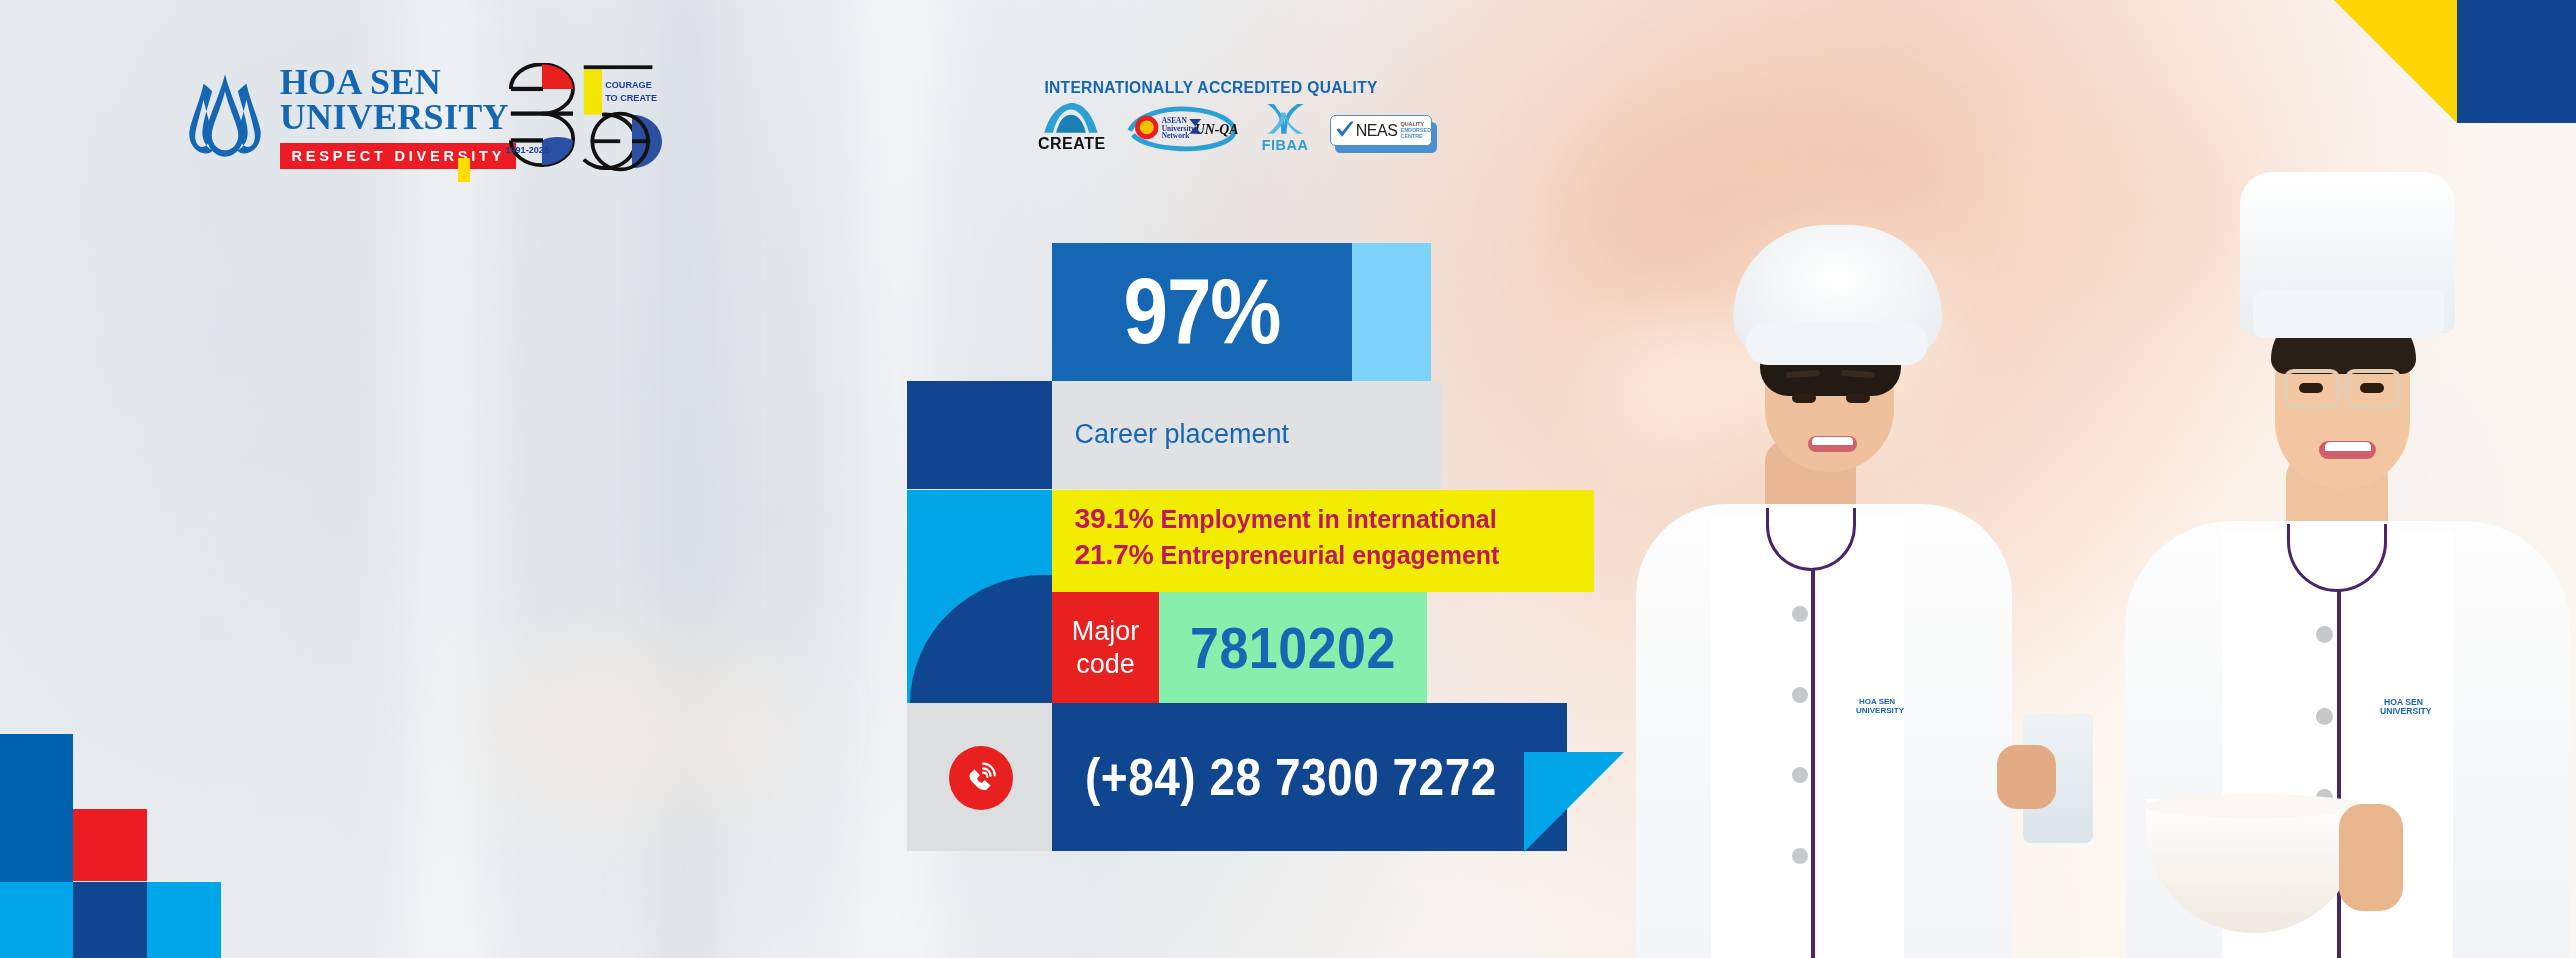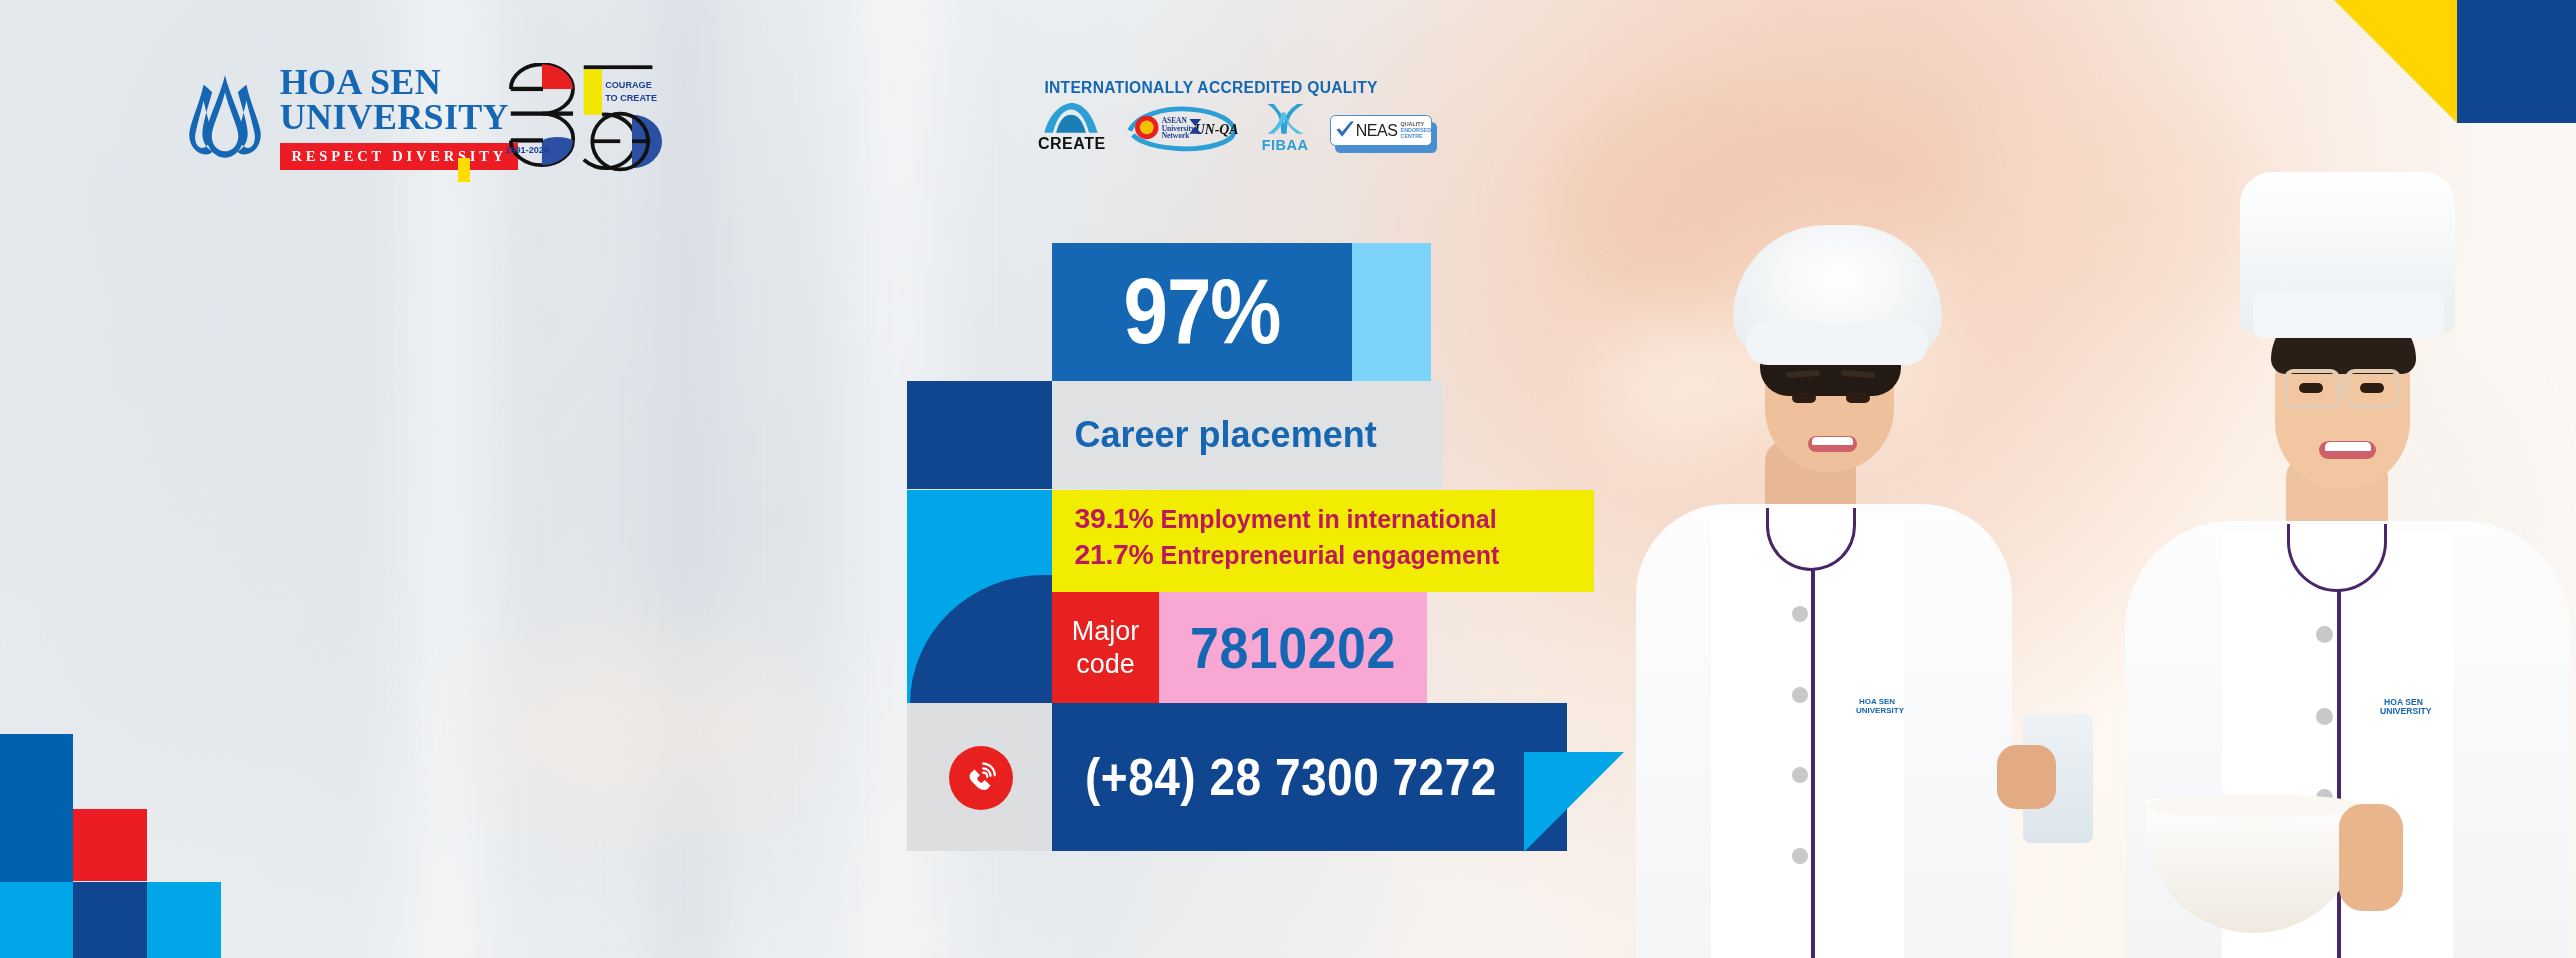--- a/index.html
+++ b/index.html
@@ -49,21 +49,21 @@
   .hsu-text{ display:flex; flex-direction:column; }
   .hsu-name{
     font-family:"Liberation Serif", serif;
     font-weight:700; color:#1566b3;
     font-size:36px; line-height:0.98; letter-spacing:0.3px;
     white-space:nowrap;
   }
   .hsu-tag{
     margin-top:7.5px; background:#ed1c24; color:#fff;
     font-size:14.5px; font-weight:700; letter-spacing:3.8px;
-    padding:4.8px 10.7px 5.4px 11.8px; text-align:center; white-space:nowrap;font-family:Liberation Serif, serif;
+    padding:4.8px 10.7px 5.4px 11.8px; text-align:center; white-space:nowrap;
   }
   .yellow-dot{ position:absolute; left:458px; top:158px; width:11.8px; height:23.6px; background:#ffdd00; }
 
   
   .anniv{ position:absolute; left:499px; top:63px; width:177px; height:113px; }
 
   
   .accred{ position:absolute; left:1038px; top:79px; }
   .accred-title{
     color:#1566b3; font-size:15.6px; font-weight:700; letter-spacing:0.3px;
@@ -102,39 +102,39 @@
     position:absolute; left:2.7px; top:332px; width:142px; height:129px;
     background:#10458f; border-top-left-radius:134px 129px;
   }
   .gray-left{ position:absolute; left:0; top:460px; width:145px; height:148px; background:#dcdedf; }
 
   .gray-career{
     position:absolute; left:145px; top:138px; width:391px; height:108px;
     background:#dfe1e3; display:flex; flex-direction:column;
     justify-content:center; padding-left:22.5px;
   }
-  .career-line{ color:#1566b3; font-size:36px; font-weight:700; line-height:1.18; white-space:nowrap; }
+  .career-line{ color:#1566b3; font-size:27px; font-weight:400; line-height:1.18; white-space:nowrap; }
 
   .yellow-box{
     position:absolute; left:145px; top:247px; width:542px; height:102px;
     background:#f2ec00; padding:9.7px 0 0 22.5px;
   }
   .y-line{ color:#be185d; font-size:25px; font-weight:600; line-height:1.28; white-space:nowrap; }
   .y-pct{ font-weight:700; font-size:28.4px; letter-spacing:-0.3px; }
 
   .red-major{
     position:absolute; left:145px; top:349px; width:107px; height:112px;
     background:#e8201f; display:flex; flex-direction:column;
     align-items:center; justify-content:center;
   }
   .red-major span{ color:#fff; font-size:27px; font-weight:500; line-height:1.22; }
 
   .code-box{
     position:absolute; left:252px; top:349px; width:268px; height:112px;
-    background:#f9a8d4; display:flex; align-items:center; justify-content:center;
+    background:#86efac; display:flex; align-items:center; justify-content:center;
   }
   .code-box span{
     color:#1566b3; font-size:52px; font-weight:700; letter-spacing:0.5px;
     transform:scaleY(1.1);
   }
   .phone-bg{
     position:absolute; left:145px; top:460px; width:515px; height:148px;
     background:#10458f; display:flex; align-items:center; padding-left:33px;
   }
   .phone-bg span{

